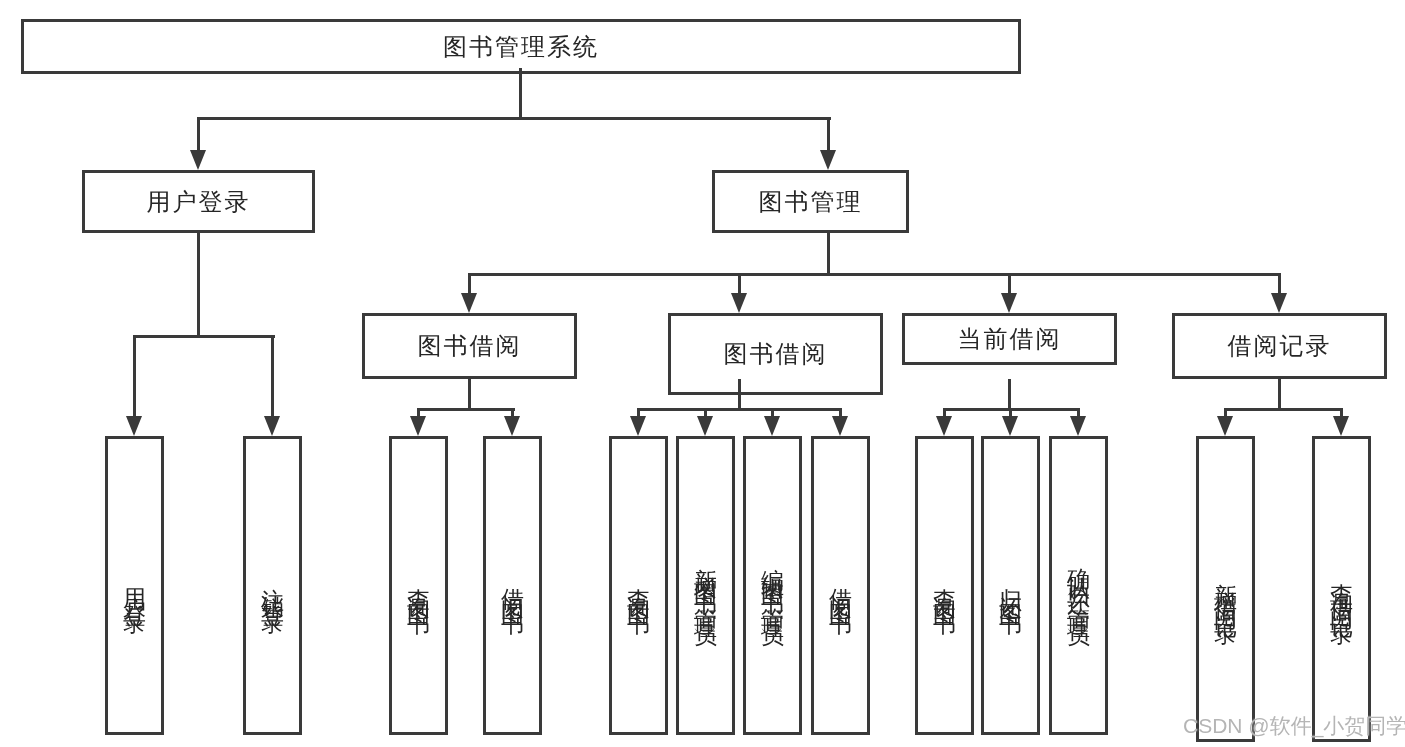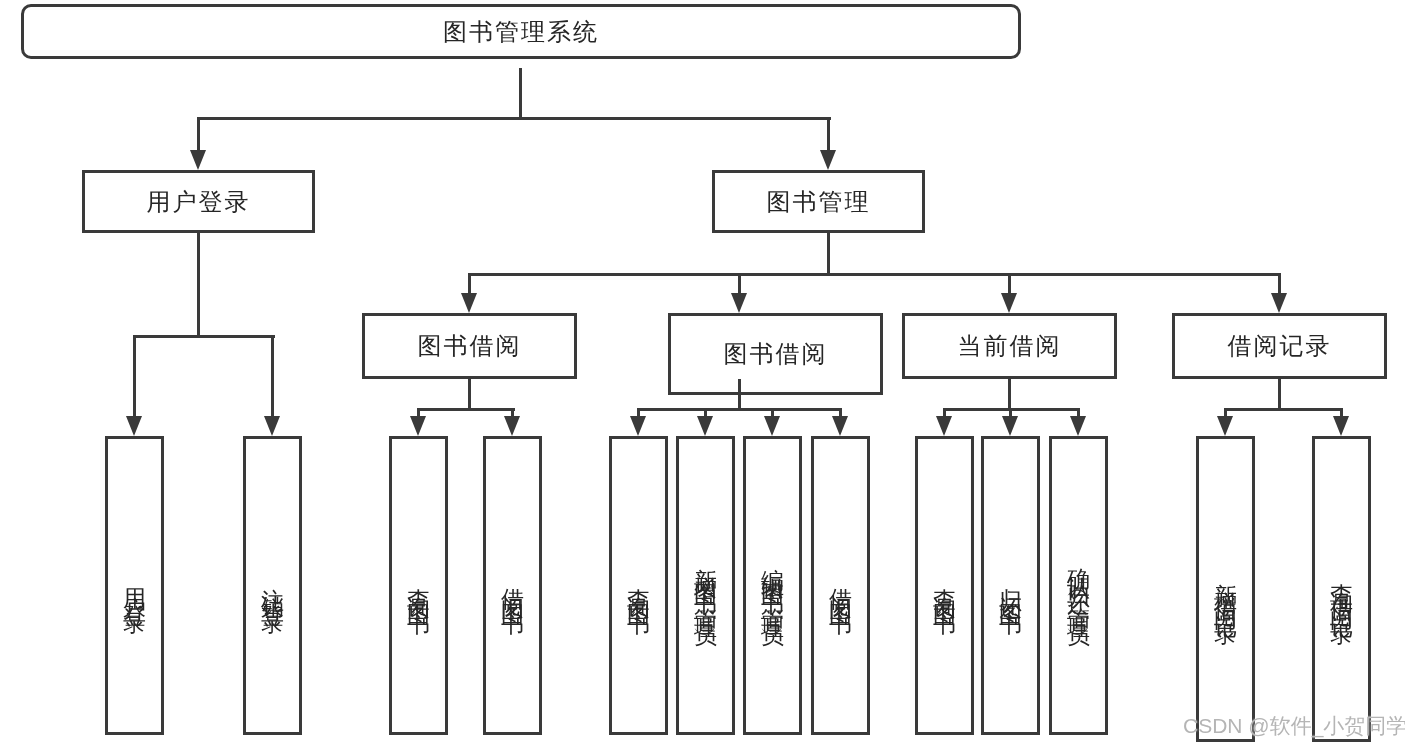--- a/index.html
+++ b/index.html
@@ -58,41 +58,41 @@
     text-shadow:0 0 2px #ffffff;
     white-space:nowrap;
     z-index:10;
   }
 </style>
 </head>
 <body>
 
 <div id="stage">
 
-  <div class="box hbox" style="left:21px;top:4px;width:1000px;height:55px;border-radius:10px;">
+  <div class="box hbox" style="left:21px;top:19px;width:1000px;height:55px;">
     <span>图书管理系统</span>
   </div>
 
   <div class="box hbox" style="left:82px;top:170px;width:233px;height:63px;">
     <span>用户登录</span>
   </div>
 
-  <div class="box hbox" style="left:712px;top:170px;width:213px;height:63px;">
+  <div class="box hbox" style="left:712px;top:170px;width:197px;height:63px;">
     <span>图书管理</span>
   </div>
 
   <div class="box hbox" style="left:362px;top:313px;width:215px;height:66px;">
     <span>图书借阅</span>
   </div>
 
   <div class="box hbox" style="left:668px;top:313px;width:215px;height:82px;">
     <span>图书借阅</span>
   </div>
 
-  <div class="box hbox" style="left:902px;top:313px;width:215px;height:66px;">
+  <div class="box hbox" style="left:902px;top:313px;width:215px;height:52px;">
     <span>当前借阅</span>
   </div>
 
   <div class="box hbox" style="left:1172px;top:313px;width:215px;height:66px;">
     <span>借阅记录</span>
   </div>
 
   <div class="box vbox" style="left:105px;top:436px;width:59px;height:299px;">
     <span>用户登录</span>
   </div>

